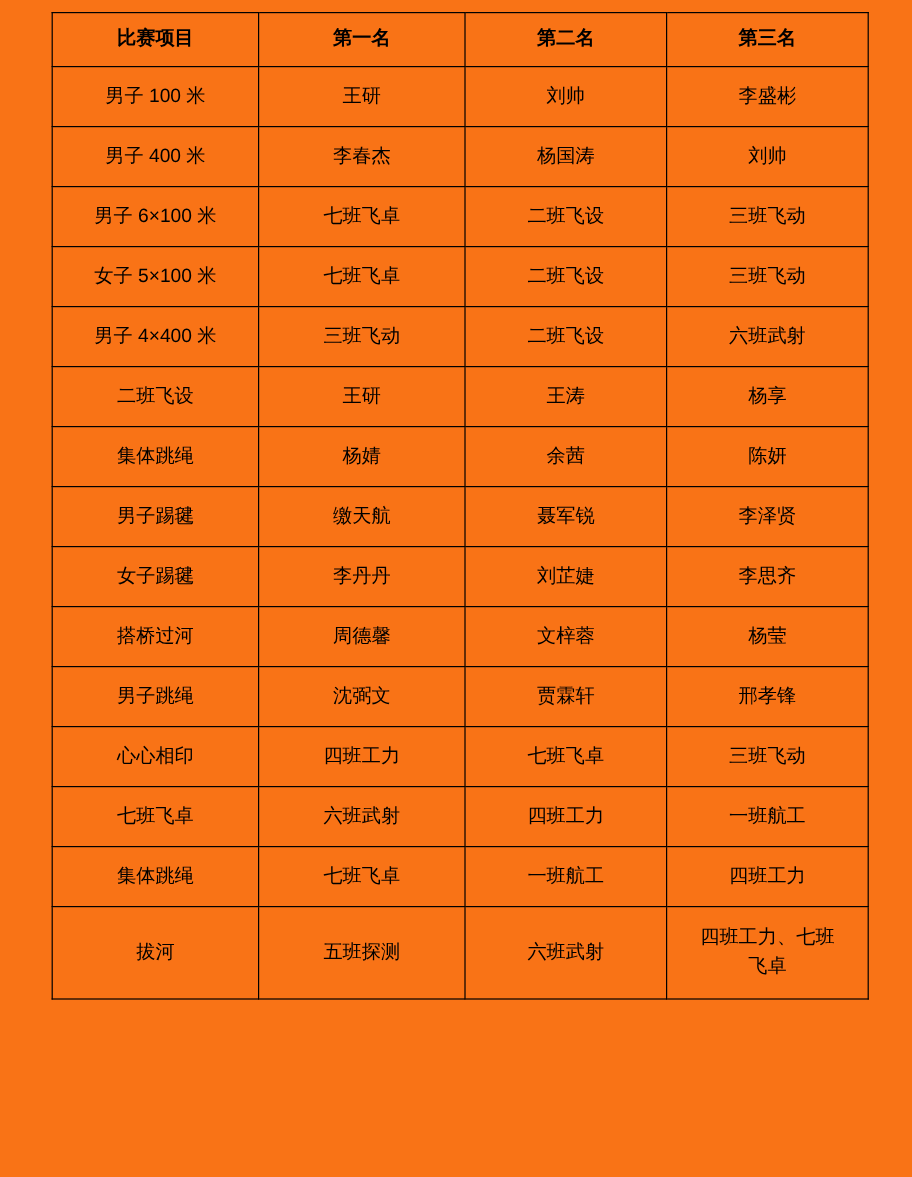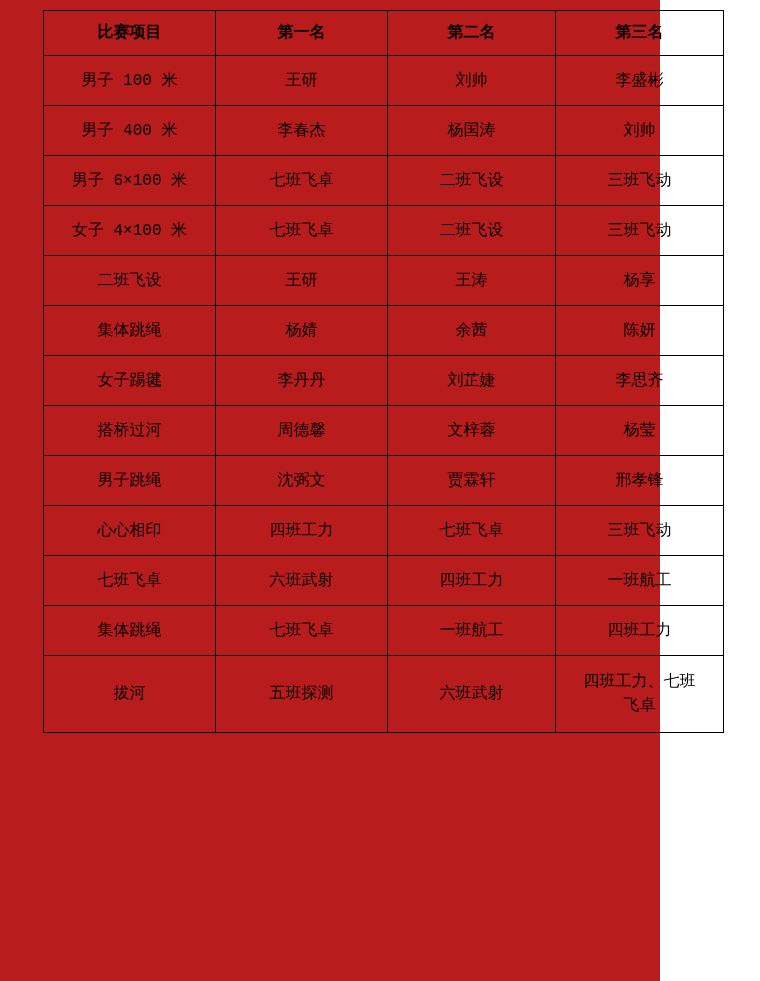--- a/index.html
+++ b/index.html
@@ -2,24 +2,24 @@
 <html><head>
 <meta charset="utf-8">
 <style>
   html, body {
     margin: 0;
     padding: 0;
     background: #ffffff;
   }
   .page {
     position: relative;
-    width: 660px;
+    width: 760px;
     height: 981px;
-    background: #b91c1c;
-    font-family: Liberation Mono, monospace;
+    background: #f97316;
+    font-family: Liberation Sans, sans-serif;
     color: #000000;
   }
   table.results {
     position: absolute;
     left: 43px;
     top: 10px;
     width: 680px;
     border-collapse: collapse;
     table-layout: fixed;
   }
@@ -76,36 +76,48 @@
         <td>杨国涛</td>
         <td>刘帅</td>
       </tr>
       <tr>
         <td>男子 6×100 米</td>
         <td>七班飞卓</td>
         <td>二班飞设</td>
         <td>三班飞动</td>
       </tr>
       <tr>
-        <td>女子 4×100 米</td>
+        <td>女子 5×100 米</td>
         <td>七班飞卓</td>
         <td>二班飞设</td>
         <td>三班飞动</td>
+      </tr>
+      <tr>
+        <td>男子 4×400 米</td>
+        <td>三班飞动</td>
+        <td>二班飞设</td>
+        <td>六班武射</td>
       </tr>
       <tr>
         <td>二班飞设</td>
         <td>王研</td>
         <td>王涛</td>
         <td>杨享</td>
       </tr>
       <tr>
         <td>集体跳绳</td>
         <td>杨婧</td>
         <td>余茜</td>
         <td>陈妍</td>
+      </tr>
+      <tr>
+        <td>男子踢毽</td>
+        <td>缴天航</td>
+        <td>聂军锐</td>
+        <td>李泽贤</td>
       </tr>
       <tr>
         <td>女子踢毽</td>
         <td>李丹丹</td>
         <td>刘芷婕</td>
         <td>李思齐</td>
       </tr>
       <tr>
         <td>搭桥过河</td>
         <td>周德馨</td>

